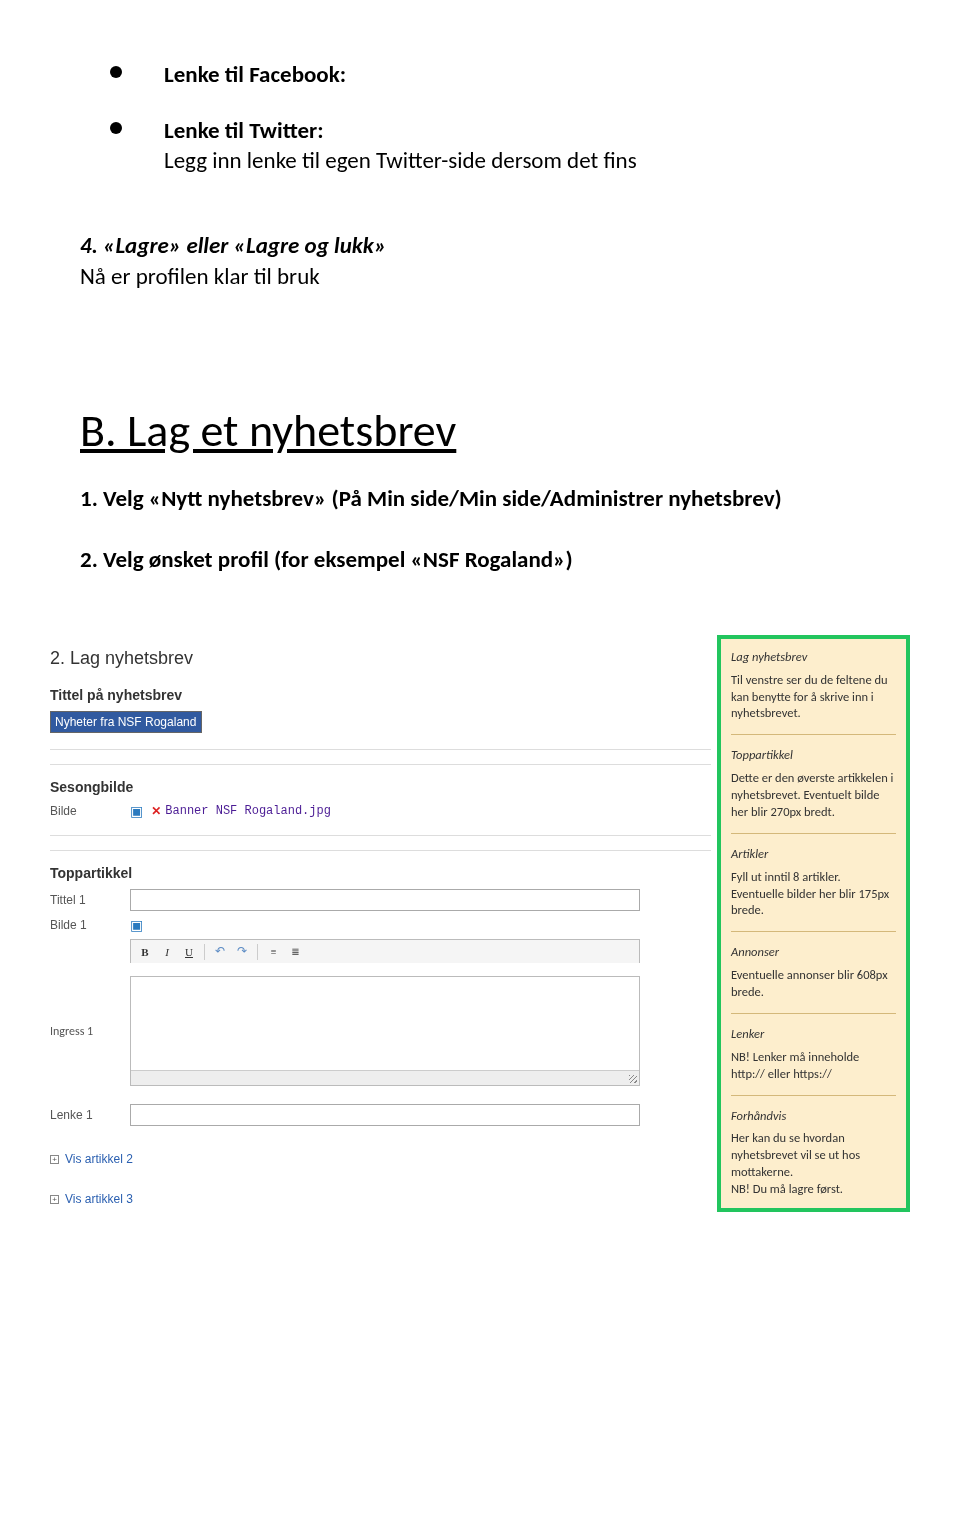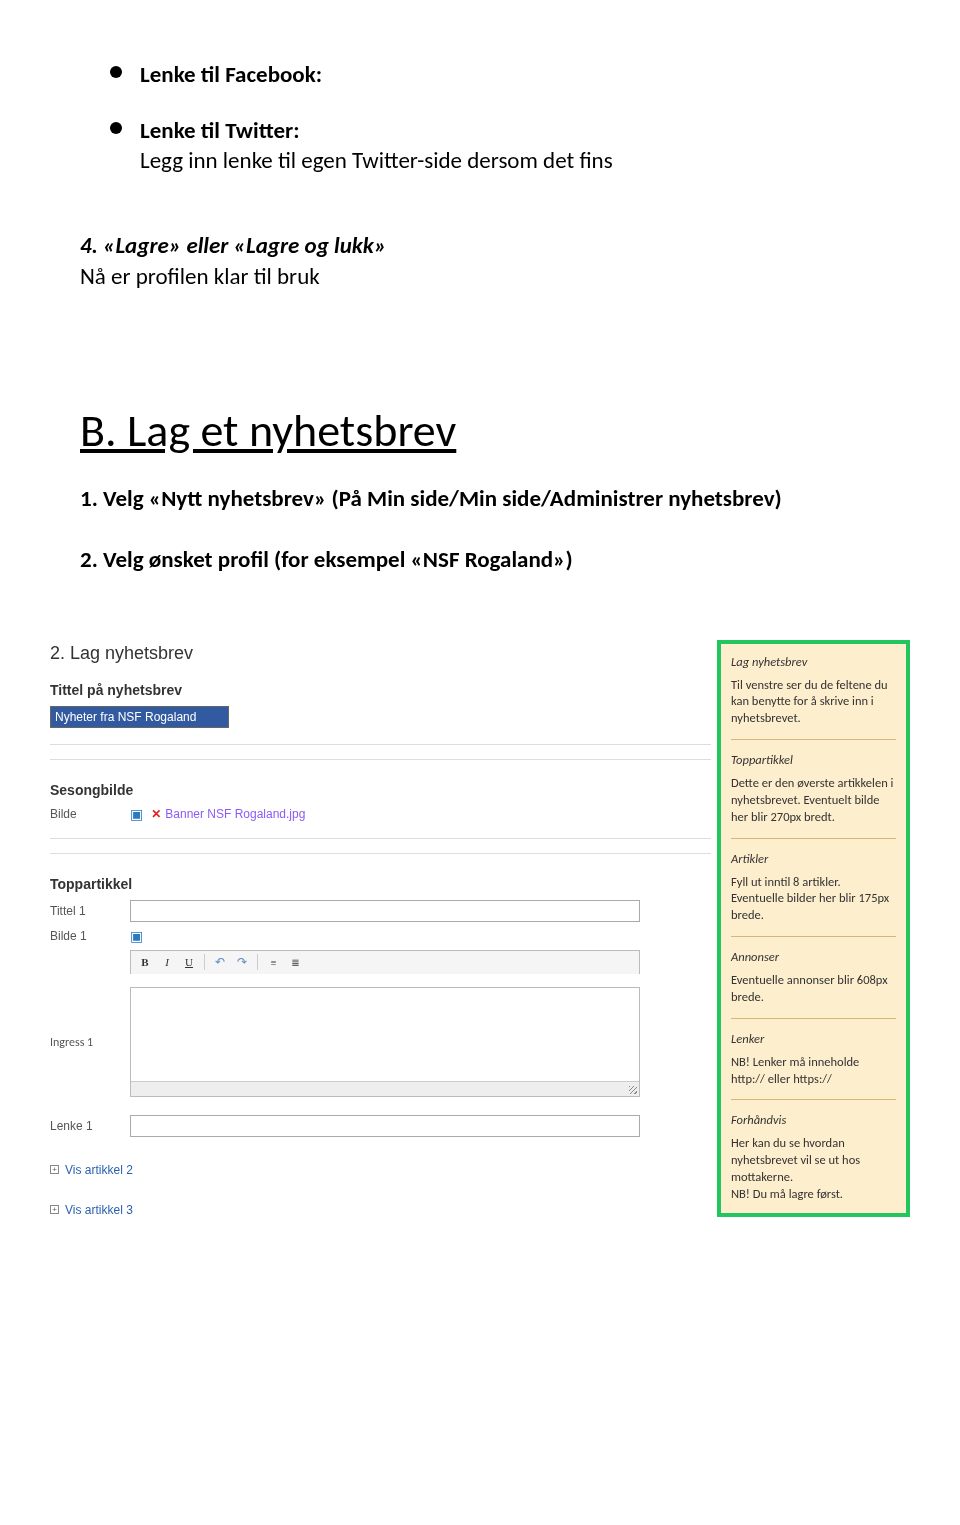--- a/index.html
+++ b/index.html
@@ -2,53 +2,53 @@
 <html><head>
   <meta charset="utf-8">
   <style>
     * { box-sizing: border-box; margin: 0; padding: 0; }
     body { width: 960px; font-family: Calibri, Arial, sans-serif; background: #fff; color: #000; }
     
     .doc-body { padding: 60px 80px 30px 110px; }
     
     .bullet-item { display: flex; margin-bottom: 4px; }
     .bullet-dot { width: 12px; height: 12px; background: #000; border-radius: 50%; margin-right: 18px; margin-top: 6px; flex-shrink: 0; }
-    .bullet-content { flex: 1; }
+    .bullet-content { flex: 1; margin-left: 24px; }
     .bullet-title { font-weight: bold; font-size: 23px; line-height: 1.3; }
     .bullet-text { font-size: 23px; line-height: 1.3; }
     
     .spacer-1 { height: 22px; }
     .spacer-2 { height: 50px; }
     .spacer-3 { height: 110px; }
     
     .step4 { font-size: 23px; line-height: 1.35; margin-left: -30px; }
     .step4-title { font-weight: bold; font-style: italic; }
     
     .section-b { font-size: 46px; text-decoration: underline; margin-left: -30px; margin-bottom: 25px; font-weight: normal; }
     
     .numbered-step { font-weight: bold; font-size: 23px; margin-left: -30px; margin-bottom: 30px; line-height: 1.35; }
     
-    .screenshot-wrap { display: flex; gap: 6px; padding: 0 50px 30px 50px; align-items: flex-end; }
+    .screenshot-wrap { display: flex; gap: 6px; padding: 0 50px 30px 50px; align-items: center; }
     .form-panel { flex: 1; padding: 8px 0 0 0; }
     .help-panel { width: 193px; background: #fdeecd; border: 4px solid #22c55e; padding: 10px 10px; font-size: 12.5px; color: #333; line-height: 1.35; }
     
     .form-heading { font-family: Tahoma, Arial, sans-serif; font-size: 18px; color: #333; margin-bottom: 18px; }
-    .form-subheading { font-family: Tahoma, Arial, sans-serif; font-size: 14px; font-weight: bold; color: #333; margin: 14px 0 8px 0; border-top: 1px solid #ddd; padding-top: 22px; }
+    .form-subheading { font-family: Tahoma, Arial, sans-serif; font-size: 14px; font-weight: bold; color: #333; margin: 14px 0 8px 0; border-top: 1px solid #ddd; padding-top: 14px; }
     .form-subheading.first { border-top: none; padding-top: 0; }
     .form-divider-bottom { border-bottom: 1px solid #ddd; height: 1px; margin-top: 16px; }
     
     .field-row { display: flex; align-items: center; margin: 6px 0; font-family: Tahoma, Arial, sans-serif; }
     .field-label { width: 80px; font-size: 12px; color: #555; }
     .text-input { border: 1px solid #aaa; background: #fff; height: 22px; padding: 2px 6px; font-size: 13px; font-family: Tahoma, Arial, sans-serif; }
-    .title-input { background: #315aa0; color: #fff; width: 179px; border: 1px solid #666; font-size: 12px; padding: 2px 4px; }
+    .title-input { background: #315aa0; color: #fff; width: 152px; border: 1px solid #666; font-size: 12px; padding: 2px 4px; }
     .wide-input { flex: 1; max-width: 510px; }
     
     .book-icon { color: #2a7abf; font-size: 14px; margin-right: 8px; }
     .x-icon { color: #d22; font-weight: bold; font-size: 12px; margin-right: 4px; }
-    .file-name { font-size: 12px; color: #8b5cf6; font-family: Liberation Sans, sans-serif; }
+    .file-name { font-size: 12px; color: #4c1d95; font-family: Liberation Mono, monospace; }
     
     .editor-toolbar { display: flex; align-items: center; border: 1px solid #bbb; border-bottom: none; background: #f5f5f5; height: 24px; padding: 0 4px; gap: 2px; width: 510px; margin-left: 80px; }
     .tb-btn { width: 20px; height: 18px; display: flex; align-items: center; justify-content: center; font-size: 11px; color: #333; font-family: Georgia, serif; }
     .tb-sep { width: 1px; height: 16px; background: #ccc; margin: 0 3px; }
     .tb-b { font-weight: bold; }
     .tb-i { font-style: italic; font-family: Georgia, serif; }
     .tb-u { text-decoration: underline; }
     .tb-undo { color: #5b8bc4; font-size: 12px; }
     .tb-redo { color: #5b8bc4; font-size: 12px; }
     .tb-list { font-size: 10px; letter-spacing: -1px; }

